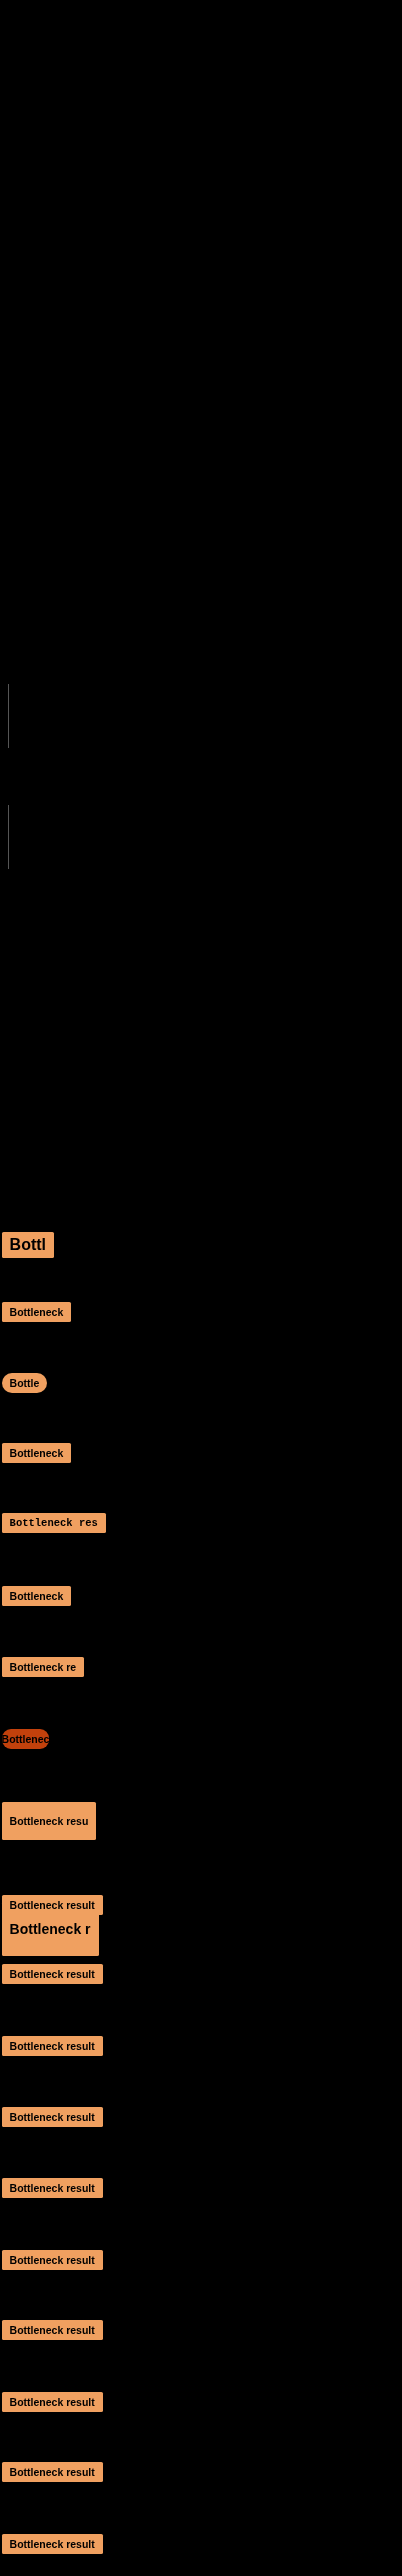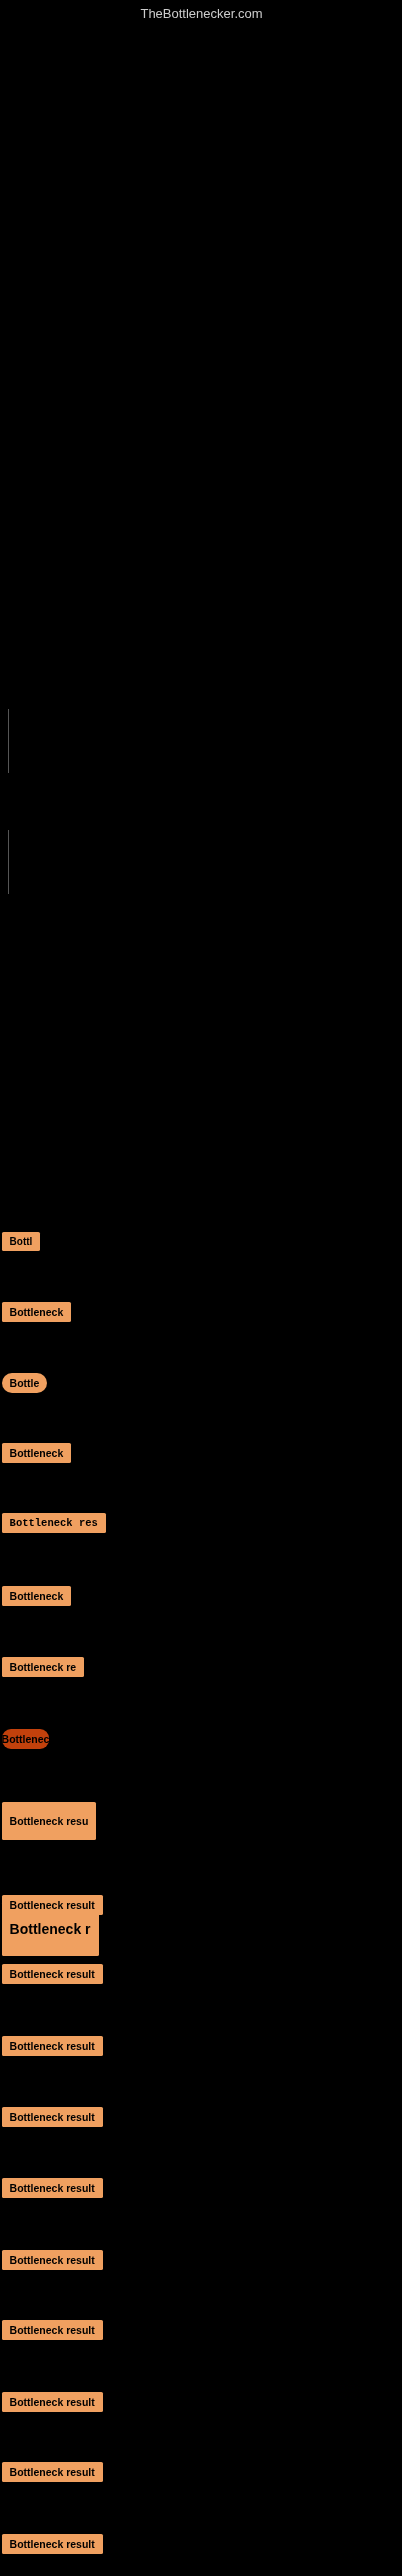--- a/index.html
+++ b/index.html
@@ -21,30 +21,29 @@
       font-size: 13px;
       text-align: center;
       padding-top: 6.4px;
       padding-bottom: 3.2px;
     }
   </style>
 </head>
 <body>
 
 <div>
-  <div class="site-title">TheBottlenecker.com</div>
 
   <div style="width:403px; height:1208px; background:#000; position:relative;">
 
     <div style="position:absolute; left:8px; top:684px; width:0.8px; height:64px; background:#555;"></div>
     <div style="position:absolute; left:8px; top:805px; width:0.8px; height:64px; background:#555;"></div>
   </div>
 
   <div style="position:absolute; top:0; left:0; width:403px;">
-  <div style="position: absolute; top: 1232px; left: 1.6px;"><span style="background-color: rgb(240, 160, 96); color: rgb(0, 0, 0); font-size: 10px; font-weight: bold; padding: 4px 8px; border-radius: 1.6px; display: inline-block;">Bottl</span></div>
+  <div style="position: absolute; top: 1232px; left: 1.6px;"><span style="background-color: rgb(240, 160, 96); color: rgb(0, 0, 0); font-size: 16px; font-weight: bold; padding: 4px 8px; border-radius: 1.6px; display: inline-block;">Bottl</span></div>
       <div style="position: absolute; top: 1302px; left: 1.6px;"><span style="background-color: rgb(240, 160, 96); color: rgb(0, 0, 0); font-size: 10.5px; font-weight: bold; padding: 4px 8px; border-radius: 1.6px; display: inline-block;">Bottleneck</span></div>
       <div style="position: absolute; top: 1373px; left: 1.6px;"><span style="background-color: rgb(240, 160, 96); color: rgb(0, 0, 0); font-size: 10.5px; font-weight: bold; padding: 4px 8px; border-radius: 10px; display: inline-block;">Bottle</span></div>
       <div style="position: absolute; top: 1443px; left: 1.6px;"><span style="background-color: rgb(240, 160, 96); color: rgb(0, 0, 0); font-size: 10.5px; font-weight: bold; padding: 4px 8px; border-radius: 1.6px; display: inline-block;">Bottleneck</span></div>
       <div style="position: absolute; top: 1513px; left: 1.6px; font-family: Liberation Mono, monospace;"><span style="background-color: rgb(240, 160, 96); color: rgb(0, 0, 0); font-size: 10.5px; font-weight: bold; padding: 4px 8px; border-radius: 1.6px; display: inline-block;">Bottleneck res</span></div>
       <div style="position: absolute; top: 1586px; left: 1.6px;"><span style="background-color: rgb(240, 160, 96); color: rgb(0, 0, 0); font-size: 10.5px; font-weight: bold; padding: 4px 8px; border-radius: 1.6px; display: inline-block;">Bottleneck</span></div>
       <div style="position: absolute; top: 1657px; left: 1.6px;"><span style="background-color: rgb(240, 160, 96); color: rgb(0, 0, 0); font-size: 10.5px; font-weight: bold; padding: 4px 8px; border-radius: 1.6px; display: inline-block;">Bottleneck re</span></div>
       <div style="position: absolute; top: 1729px; left: 1.6px;"><span style="background-color: #c2410c; color: rgb(0, 0, 0); font-size: 10.5px; font-weight: bold; padding: 4px 0; border-radius: 9px; display: inline-block;">Bottlenec</span></div>
       <div style="position: absolute; top: 1802px; left: 1.6px;"><span style="background-color: rgb(240, 160, 96); color: rgb(0, 0, 0); font-size: 10.5px; font-weight: bold; padding: 13px 8px; border-radius: 1.6px; display: inline-block;">Bottleneck resu</span></div>
       <div style="position: absolute; top: 1874px; left: 1.6px;"><span style="background-color: rgb(240, 160, 96); color: rgb(0, 0, 0); font-size: 14px; font-weight: bold; padding: 19px 8px; border-radius: 1.6px; display: inline-block; margin-top: 28px;">Bottleneck r</span></div>
       <div style="position: absolute; top: 1895px; left: 1.6px;"><span style="background-color: rgb(240, 160, 96); color: rgb(0, 0, 0); font-size: 10.5px; font-weight: bold; padding: 4px 8px; border-radius: 1.6px; display: inline-block;">Bottleneck result</span></div>

